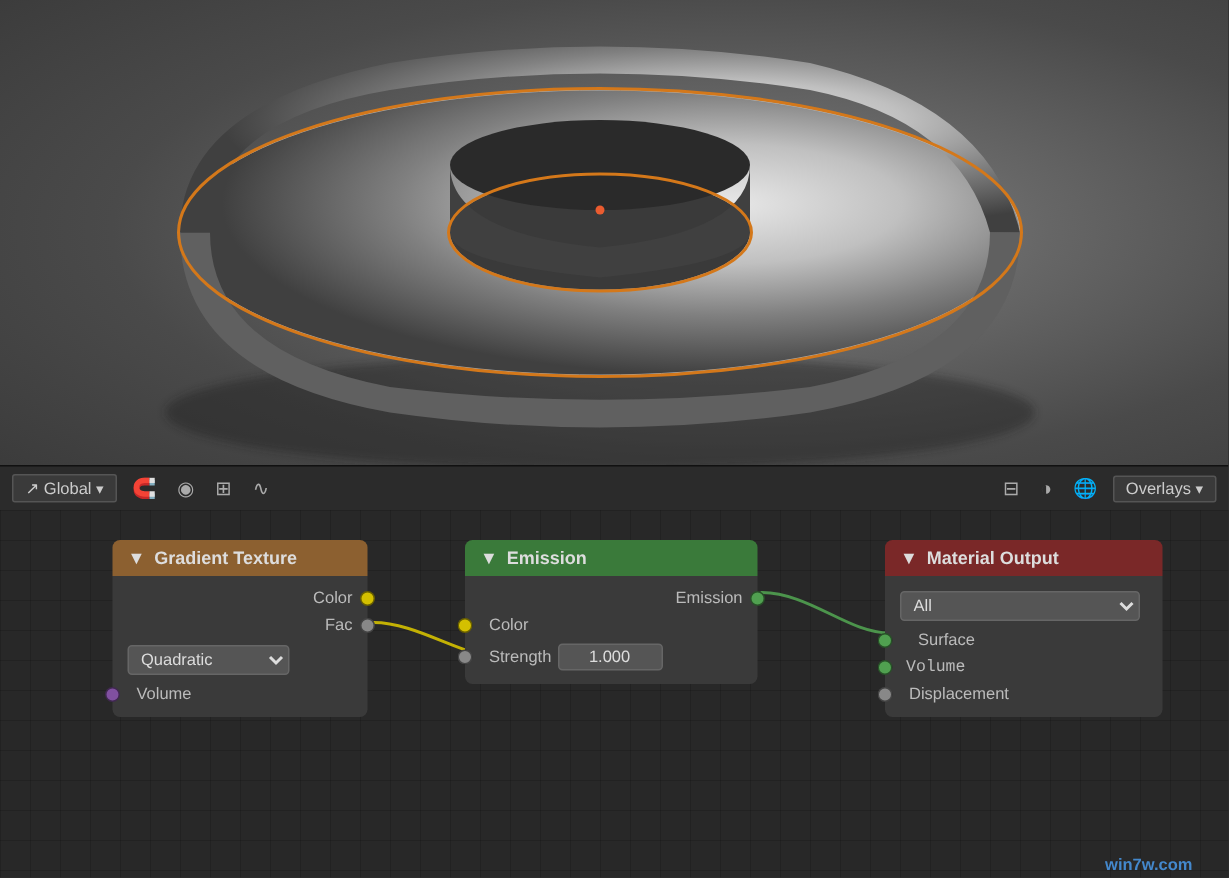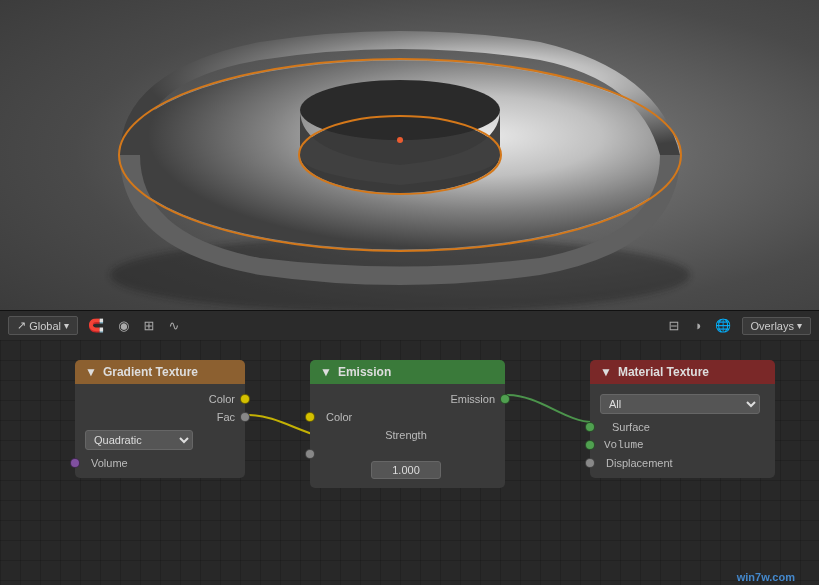--- a/index.html
+++ b/index.html
@@ -179,24 +179,23 @@
       padding: 2px 4px;
       border-radius: 3px;
       width: 108px;
     }
 
     .node-value-field {
       background: #555;
       border: 1px solid #666;
       color: #ddd;
       font-size: 11px;
-      padding: 2px 8px;
+      padding: 2px 20px;
       border-radius: 3px;
       width: 110px;
-      text-align: center;
     }
 
     
     #node-gradient {
       left: 75px;
       top: 20px;
       width: 170px;
     }
 
     #node-gradient .node-header {
@@ -368,32 +367,32 @@
         <div class="socket socket-green socket-right"></div>
       </div>
 
       <div class="node-row left-aligned">
         <div class="socket socket-yellow socket-left"></div>
         <span class="node-label" style="margin-left:6px;">Color</span>
       </div>
 
       <div class="node-row left-aligned" style="padding: 3px 10px;">
         <div class="socket socket-gray socket-left"></div>
-        <div style="display:flex; align-items:center; margin-left:16px; gap:20px; width:140px;flex-direction:column;">
+        <div style="display:flex; align-items:center; margin-left:6px; gap:4px; width:140px;">
           <span class="node-label">Strength</span>
           <input class="node-value-field" type="text" value="1.000" style="width: 70px;">
         </div>
       </div>
     </div>
   </div>
 
   <div class="node" id="node-material-output">
     <div class="node-header">
       <span>▼</span>
-      <span>Material Texture</span>
+      <span>Material Output</span>
     </div>
     <div class="node-body">
 
       <div class="node-row left-aligned" style="padding: 4px 10px;">
         <select class="node-select" style="width:160px;">
           <option>All</option>
         </select>
       </div>
 
       <div class="node-row left-aligned">

